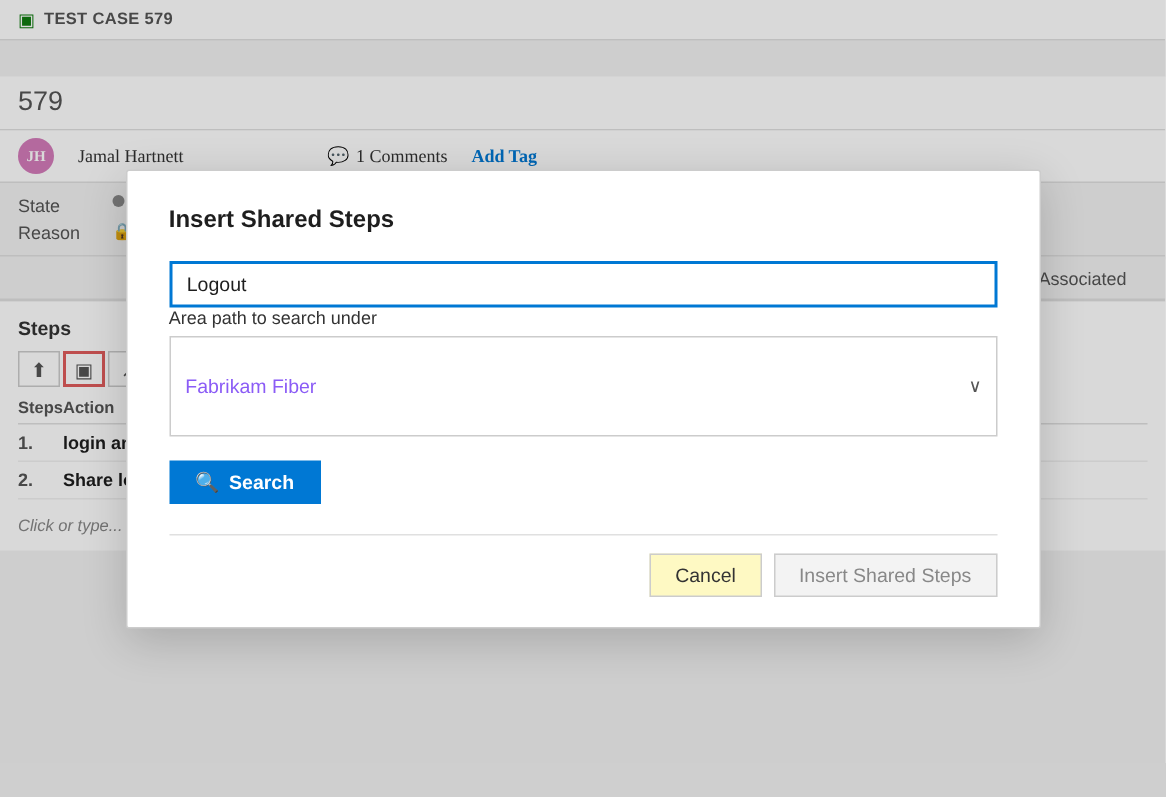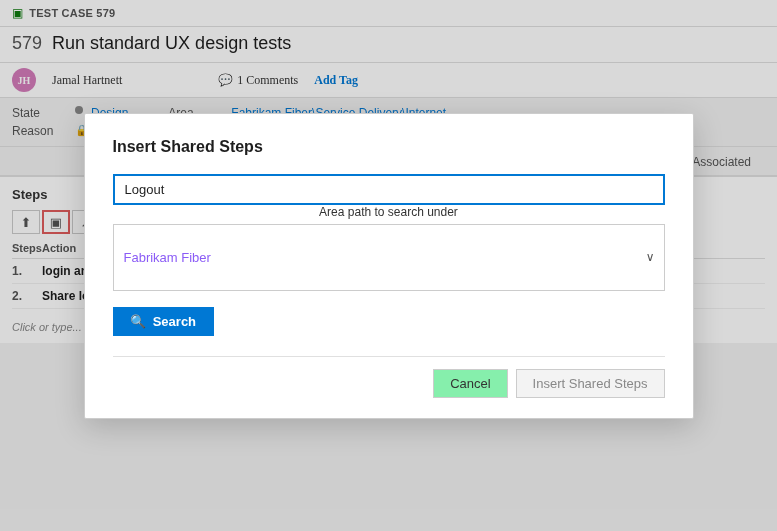--- a/index.html
+++ b/index.html
@@ -34,20 +34,21 @@
     }
 
     
     .title-row {
       background: #fff;
       padding: 6px 12px 8px;
       display: flex;
       align-items: flex-end;
       gap: 10px;
       border-bottom: 1px solid #e0e0e0;
+      margin-top: 24px;
     }
     .title-id {
       font-size: 18px;
       color: #555;
       font-weight: 400;
     }
     .title-text {
       font-size: 18px;
       font-weight: 400;
       color: #1e1e1e;
@@ -294,21 +295,20 @@
       padding: 6px 10px;
       font-size: 13px;
       color: #1e1e1e;
       outline: none;
       font-family: "Segoe UI", sans-serif;
     }
     .modal-select-label {
       font-size: 12px;
       color: #333;
       margin-bottom: 5px;
-      text-align: center;
     }
     .select-wrapper {
       position: relative;
       margin-bottom: 16px;
     }
     .select-wrapper select {
       width: 100%;
       border: 1px solid #ccc;
       padding: 25px 10px;
       font-size: 13px;
@@ -353,21 +353,21 @@
       justify-content: flex-end;
       gap: 8px;
       margin-top: 20px;
       padding-top: 12px;
       border-top: 1px solid #e0e0e0;
     }
     .btn-cancel {
       padding: 6px 16px;
       font-size: 13px;
       border: 1px solid #ccc;
-      background: #86efac;
+      background: #fef9c3;
       cursor: pointer;
       font-family: "Segoe UI", sans-serif;
       color: #333;
     }
     .btn-insert {
       padding: 6px 16px;
       font-size: 13px;
       border: 1px solid #ccc;
       background: #f3f3f3;
       cursor: pointer;
@@ -378,21 +378,20 @@
 </head>
 <body>
 
 <div class="top-bar">
   <span class="top-bar-icon">▣</span>
   <span class="top-bar-label">TEST CASE 579</span>
 </div>
 
 <div class="title-row">
   <span class="title-id">579</span>
-  <span class="title-text">Run standard UX design tests</span>
 </div>
 
 <div class="meta-row">
   <div class="avatar">JH</div>
   <span class="author-name">Jamal Hartnett</span>
   <div class="comments-btn">
     <span>💬</span>
     <span>1 Comments</span>
   </div>
   <span class="add-tag-btn">Add Tag</span>

